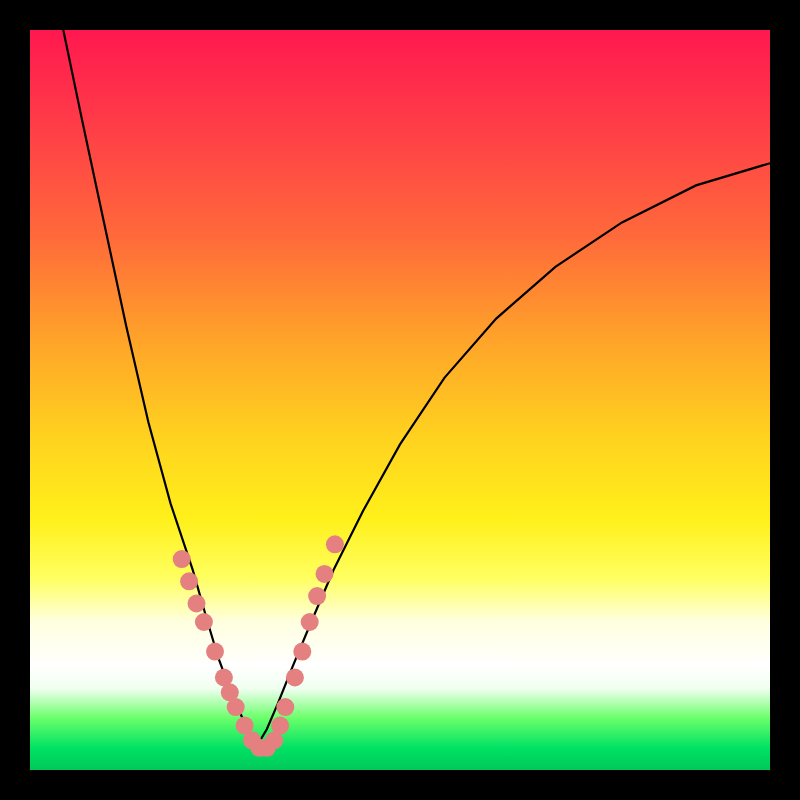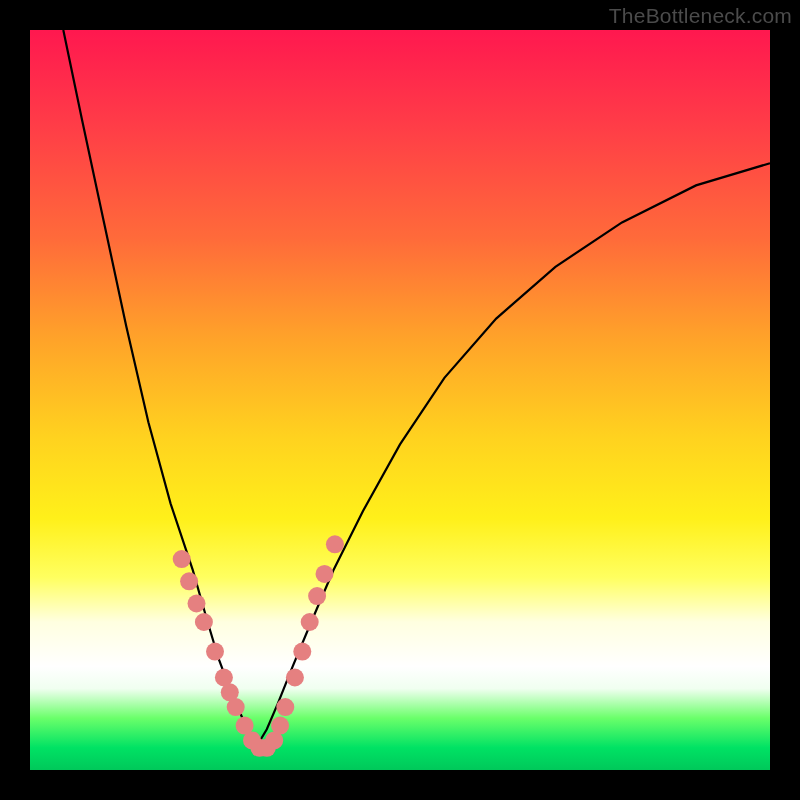--- a/index.html
+++ b/index.html
@@ -97,14 +97,13 @@
         <circle cx="255.3" cy="677.1" r="9" class="dot"></circle>
         <circle cx="264.9" cy="647.5" r="9" class="dot"></circle>
         <circle cx="272.3" cy="621.6" r="9" class="dot"></circle>
         <circle cx="279.7" cy="592.0" r="9" class="dot"></circle>
         <circle cx="287.1" cy="566.1" r="9" class="dot"></circle>
         <circle cx="294.5" cy="543.9" r="9" class="dot"></circle>
         <circle cx="304.9" cy="514.3" r="9" class="dot"></circle>
       </g>
   </svg>
 
-  <div class="watermark">TheBottleneck.com</div>
 </div>
 
 </body></html>

